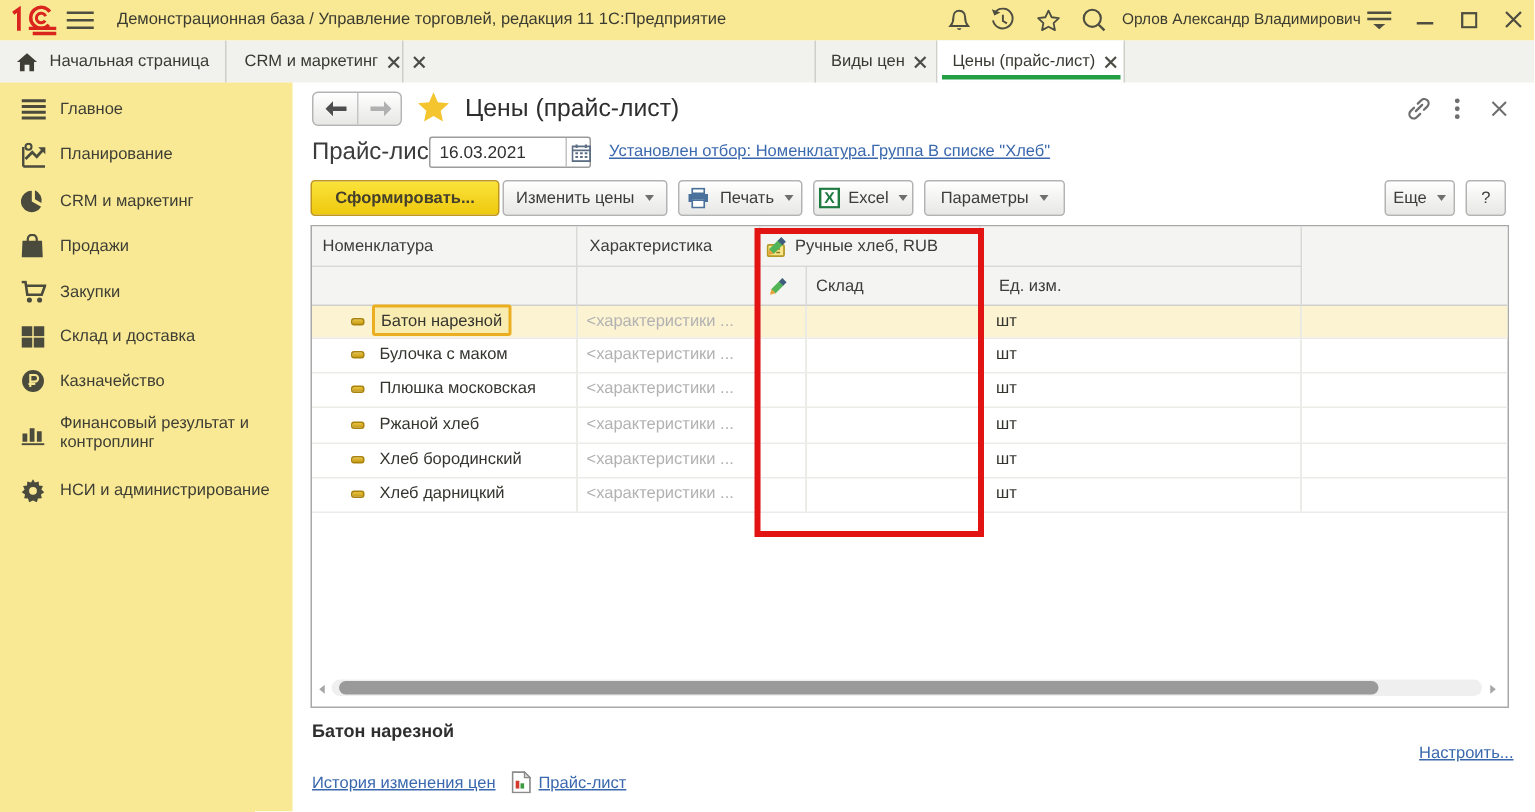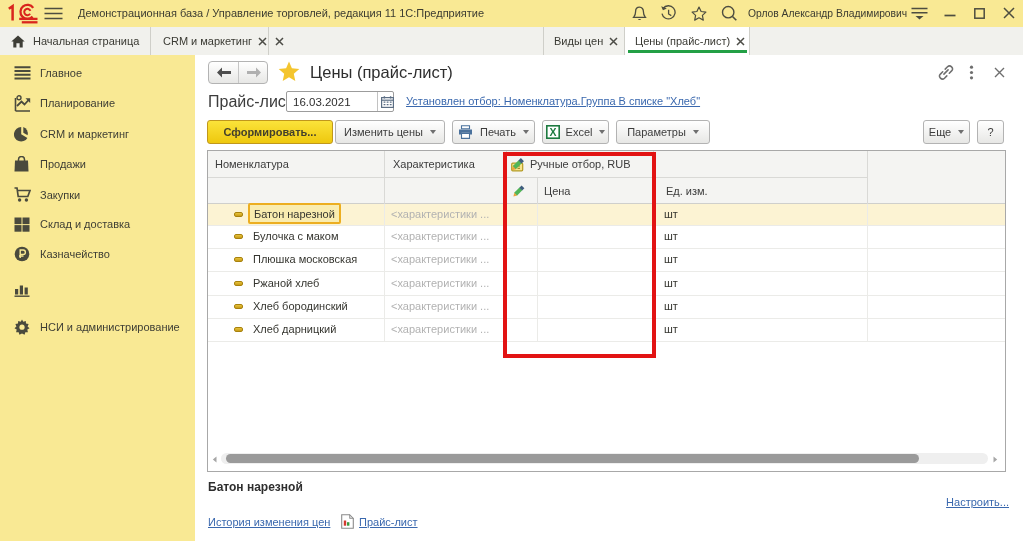--- a/index.html
+++ b/index.html
@@ -153,20 +153,21 @@
  </svg>
  <span class="t">Казначейство</span>
 </div>
 <div class="mi" style="top:276px;height:26px;">
  <svg width="16" height="15" viewBox="0 0 16 15">
   <rect x="1" y="7" width="3.2" height="5.5" fill="#4a4a3d"></rect>
   <rect x="5.8" y="3.5" width="3.2" height="9" fill="#4a4a3d"></rect>
   <rect x="10.6" y="5.5" width="3.2" height="7" fill="#4a4a3d"></rect>
   <path d="M0.5 14.2 H15.5" stroke="#4a4a3d" stroke-width="1.4"></path>
  </svg>
+ <span class="t">Финансовый результат и<br>контроплинг</span>
 </div>
 <div class="mi" style="top:314px;height:26px;">
  <svg width="16" height="16" viewBox="0 0 16 16">
   <path d="M8 0.5 L9.3 2.7 L11.8 2 L12 4.6 L14.6 5 L13.6 7.4 L15.5 9.2 L13.3 10.6 L13.9 13.2 L11.3 13.3 L10.6 15.8 L8 14.6 L5.4 15.8 L4.7 13.3 L2.1 13.2 L2.7 10.6 L0.5 9.2 L2.4 7.4 L1.4 5 L4 4.6 L4.2 2 L6.7 2.7 Z" fill="#4a4a3d"></path>
   <circle cx="8" cy="8.2" r="2.6" fill="#F9E994"></circle>
  </svg>
  <span class="t">НСИ и администрирование</span>
 </div>
 
 <div class="abs" style="left:208px;top:61px;width:60px;height:23px;border:1px solid #b3b3b3;border-radius:4px;background:linear-gradient(#ffffff,#e7e7e5);box-sizing:border-box;">
@@ -244,29 +245,29 @@
 <div class="hdr" style="left:393px;top:151px;height:26px;border:none;background:none;">Характеристика</div>
 <svg class="abs" style="left:511px;top:157px" width="16" height="15" viewBox="0 0 16 15">
   <rect x="0.7" y="6.2" width="11" height="7.6" rx="1" fill="#f7e48a" stroke="#b49b23" stroke-width="1.2"></rect>
   <path d="M2.5 9 H5 M6.5 9 H9 M2.5 11.3 H5 M6.5 11.3 H9" stroke="#8a7a1a" stroke-width="1"></path>
   <g transform="translate(3.2,10.8) rotate(-45)">
    <rect x="0" y="-2.2" width="8.5" height="4.4" fill="#51b557"></rect>
    <rect x="8.2" y="-2.2" width="3.4" height="4.4" fill="#3e5d7c"></rect>
    <path d="M0.2 -2.2 L-3.4 0 L0.2 2.2 Z" fill="#e9a33c"></path>
   </g>
 </svg>
-<div class="hdr" style="left:530px;top:151px;height:26px;border:none;background:none;">Ручные отбор, RUB</div>
+<div class="hdr" style="left:530px;top:151px;height:26px;border:none;background:none;">Ручные хлеб, RUB</div>
 <svg class="abs" style="left:512px;top:183px" width="15" height="15" viewBox="0 0 15 15">
   <g transform="translate(3.2,11.6) rotate(-45)">
    <rect x="0.5" y="-2" width="7.5" height="4" fill="#51b557"></rect>
    <rect x="7.8" y="-2" width="3.2" height="4" fill="#3e5d7c"></rect>
    <path d="M0.7 -2 L-2.6 0 L0.7 2 Z" fill="#e9a33c"></path>
   </g>
 </svg>
-<div class="hdr" style="left:544px;top:178px;height:26px;border:none;background:none;">Цена</div>
+<div class="hdr" style="left:544px;top:178px;height:26px;border:none;background:none;">Склад</div>
 <div class="hdr" style="left:666px;top:178px;height:26px;border:none;background:none;">Ед. изм.</div>
 
 <div class="abs vline" style="left:384px;top:204px;height:137px;"></div>
 <div class="abs vline" style="left:537px;top:204px;height:137px;"></div>
 <div class="abs vline" style="left:653px;top:204px;height:137px;"></div>
 <div class="abs vline" style="left:867px;top:204px;height:137px;"></div>
 
 <div class="rowline" style="top:225px;"></div>
 <div class="rowline" style="top:248px;"></div>
 <div class="rowline" style="top:271px;"></div>

